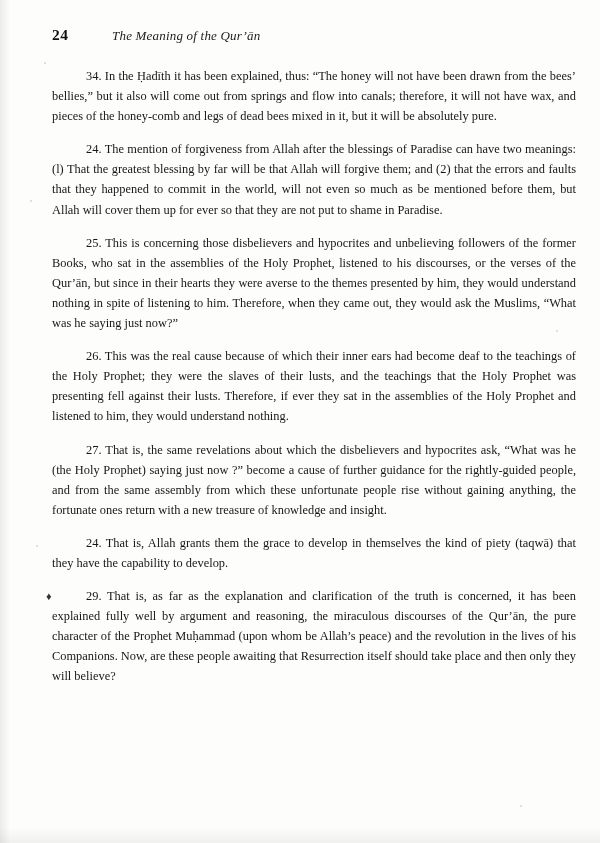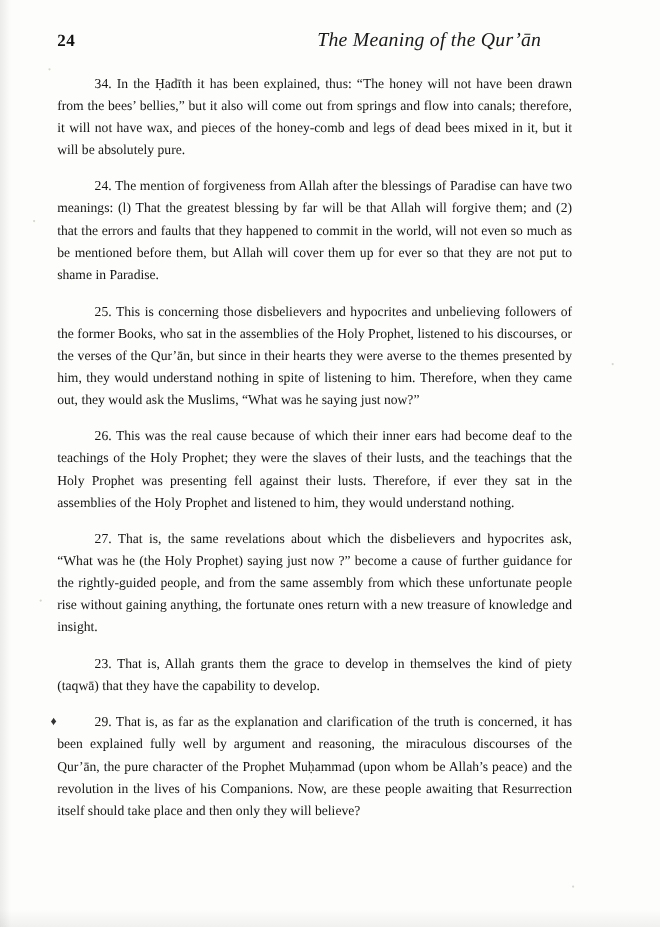--- a/index.html
+++ b/index.html
@@ -12,42 +12,42 @@
     background: #ffffff;
     font-family: "Liberation Serif", serif;
     color: #1b1b1b;
     overflow: hidden;
   }
   .page {
     position: relative;
     width: 600px;
     height: 843px;
     box-sizing: border-box;
-    padding: 26px 80px 30px 52px;
+    padding: 26px 24px 30px 52px;
     background: #fdfdfb;
   }
   .header {
     display: flex;
     align-items: baseline;
     margin-bottom: 14px;
     height: 26px;
   }
   .folio {
     font-family: "Liberation Serif", serif;
     font-size: 15.5px;
     font-weight: bold;
     color: #111;
     letter-spacing: 0.5px;
     width: 60px;
   }
   .running-title {
     flex: 1;
-    text-align: right;
+    text-align: left;
     font-style: italic;
-    font-size: 18px;
+    font-size: 13px;
     color: #1a1a1a;
     padding-right: 28px;
     letter-spacing: 0.2px;
   }
   .body-text {
     font-size: 12.4px;
     line-height: 1.62;
     text-align: justify;
     color: #161616;
   }
@@ -115,21 +115,21 @@
     <p class="para indent">34. In the Ḥadīth it has been explained, thus: “The honey will not have been drawn from the bees’ bellies,” but it also will come out from springs and flow into canals; therefore, it will not have wax, and pieces of the honey-comb and legs of dead bees mixed in it, but it will be absolutely pure.</p>
 
     <p class="para indent">24. The mention of forgiveness from Allah after the blessings of Paradise can have two meanings: (l) That the greatest blessing by far will be that Allah will forgive them; and (2) that the errors and faults that they happened to commit in the world, will not even so much as be mentioned before them, but Allah will cover them up for ever so that they are not put to shame in Paradise.</p>
 
     <p class="para indent">25. This is concerning those disbelievers and hypocrites and unbelieving followers of the former Books, who sat in the assemblies of the Holy Prophet, listened to his discourses, or the verses of the Qur’ān, but since in their hearts they were averse to the themes presented by him, they would understand nothing in spite of listening to him. Therefore, when they came out, they would ask the Muslims, “What was he saying just now?”</p>
 
     <p class="para indent">26. This was the real cause because of which their inner ears had become deaf to the teachings of the Holy Prophet; they were the slaves of their lusts, and the teachings that the Holy Prophet was presenting fell against their lusts. Therefore, if ever they sat in the assemblies of the Holy Prophet and listened to him, they would understand nothing.</p>
 
     <p class="para indent">27. That is, the same revelations about which the disbelievers and hypocrites ask, “What was he (the Holy Prophet) saying just now ?” become a cause of further guidance for the rightly-guided people, and from the same assembly from which these unfortunate people rise without gaining anything, the fortunate ones return with a new treasure of knowledge and insight.</p>
 
-    <p class="para indent">23. That is, Allah grants them the grace to develop in themselves the kind of piety (taqwā) that they have the capability to develop.</p>
+    <p class="para indent">24. That is, Allah grants them the grace to develop in themselves the kind of piety (taqwā) that they have the capability to develop.</p>
 
     <div style="position:relative;">
       <span class="bullet-mark" style="left:-6px; top:2px;">♦</span>
       <p class="para indent">29. That is, as far as the explanation and clarification of the truth is concerned, it has been explained fully well by argument and reasoning, the miraculous discourses of the Qur’ān, the pure character of the Prophet Muḥammad (upon whom be Allah’s peace) and the revolution in the lives of his Companions. Now, are these people awaiting that Resurrection itself should take place and then only they will believe?</p>
     </div>
 
   </div>
 </div>
 
 </body></html>

